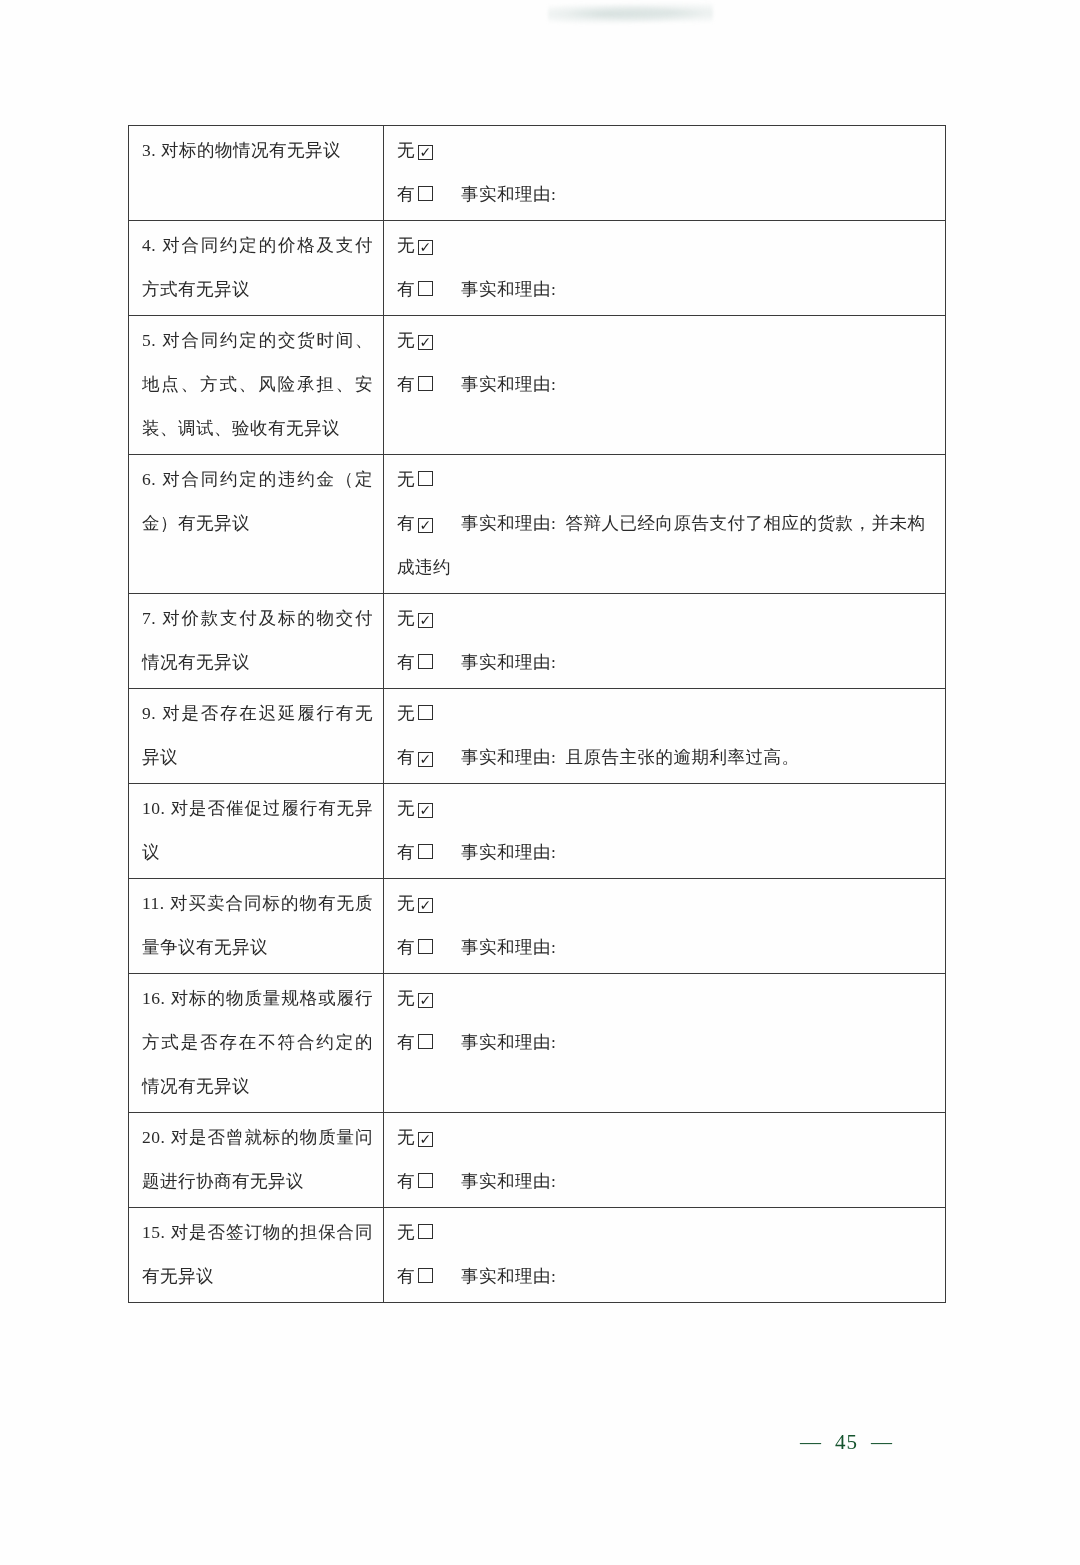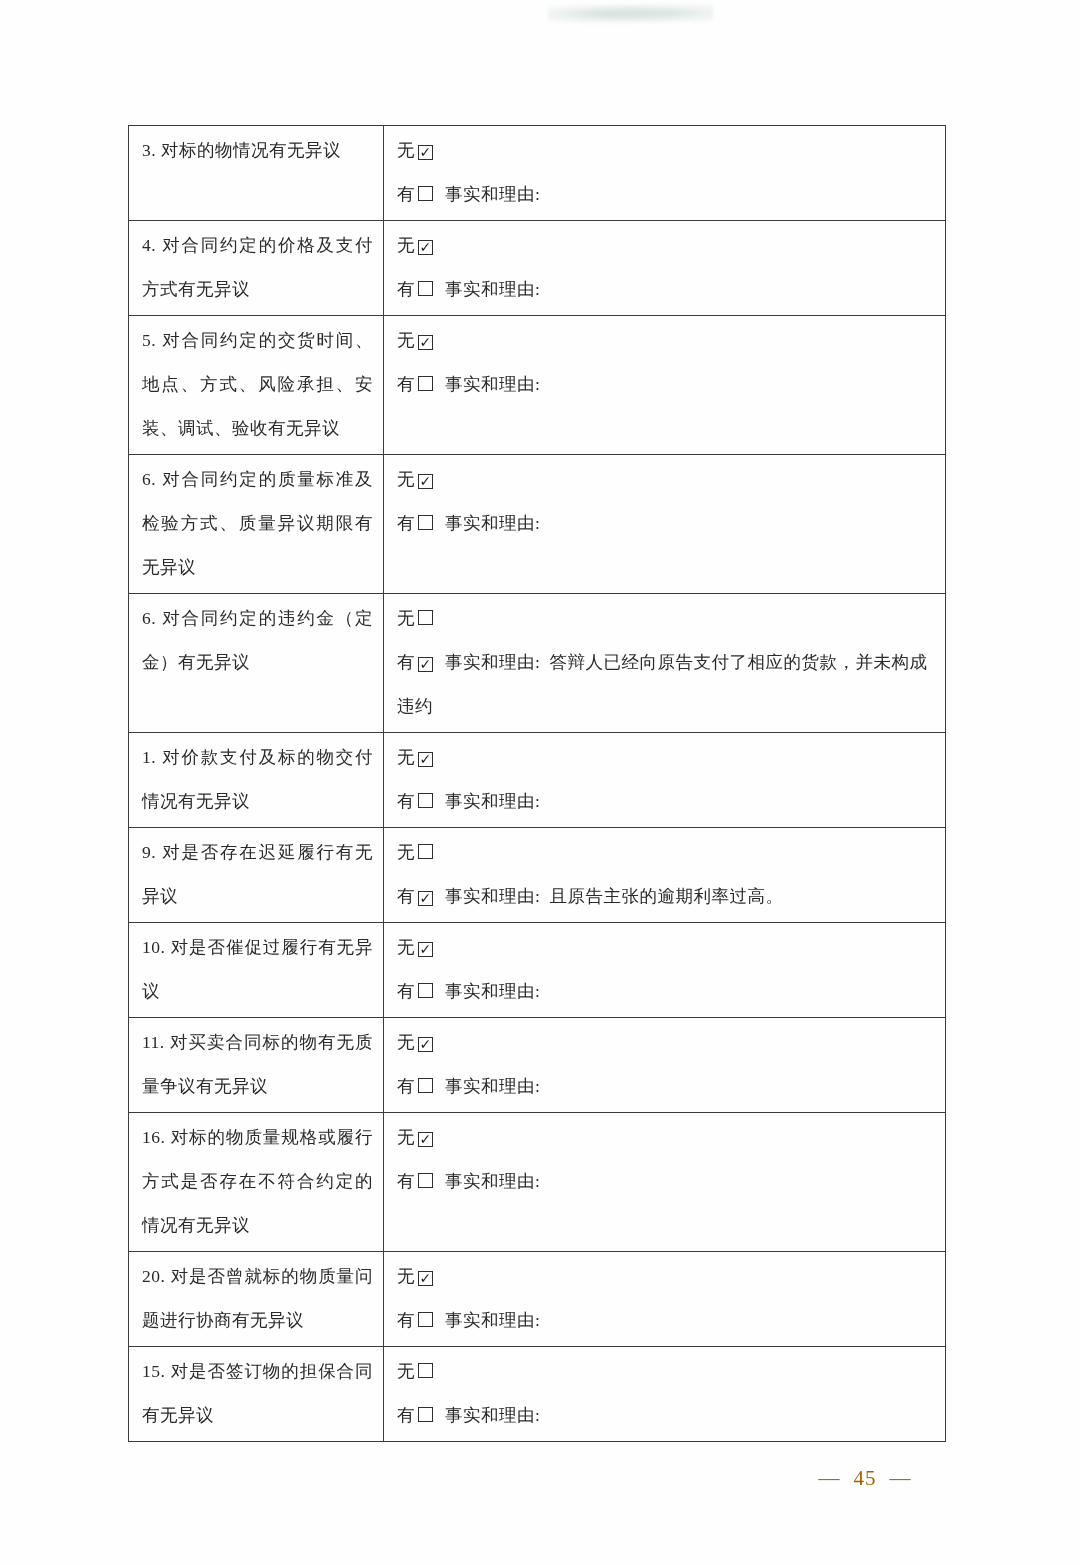--- a/index.html
+++ b/index.html
@@ -58,32 +58,31 @@
     border: 1.6px solid #2e2e2e;
     margin-left: 3px;
     vertical-align: -1px;
     line-height: 12px;
     font-size: 14px;
     font-weight: bold;
     text-align: center;
     color: #1f1f1f;
     font-family: "DejaVu Sans", sans-serif;
   }
-  .reason-label { margin-left: 12px; }
+  .reason-label { margin-left: 28px; }
   .reason-text { margin-left: 9px; }
   .page-footer {
     position: absolute;
     left: 800px;
     top: 1430px;
     width: 130px;
-    text-align: center;
+    text-align: left;
     font-size: 21px;
-    color: #a16207;
+    color: #14532d;
     letter-spacing: 1px;
-    margin-top: 36px;
   }
   .page-footer .pg-num { margin: 0 13px; }
 </style>
 </head>
 <body>
 
 <div class="page">
 
   <div class="scan-smudge"></div>
 
@@ -128,51 +127,38 @@
     <td class="a-cell">
       <p class="answer-line">
         <span>无</span><span class="checkbox checked">✓</span>
       </p>
       <p class="answer-line">
         <span>有</span><span class="checkbox"></span><span class="reason-label">事实和理由:</span><span class="reason-text"></span>
       </p>
     </td>
   </tr>
 
-  <tr>
-    <td class="q-cell">
-      <div class="q-text">6. 对合同约定的质量标准及检验方式、质量异议期限有无异议</div>
-    </td>
-    <td class="a-cell">
-      <p class="answer-line">
-        <span>无</span><span class="checkbox checked">✓</span>
-      </p>
-      <p class="answer-line">
-        <span>有</span><span class="checkbox"></span><span class="reason-label">事实和理由:</span><span class="reason-text"></span>
-      </p>
-    </td>
-  </tr>
 
   <tr>
     <td class="q-cell">
       <div class="q-text">6. 对合同约定的违约金（定金）有无异议</div>
     </td>
     <td class="a-cell">
       <p class="answer-line">
         <span>无</span><span class="checkbox"></span>
       </p>
       <p class="answer-line">
         <span>有</span><span class="checkbox checked">✓</span><span class="reason-label">事实和理由:</span><span class="reason-text">答辩人已经向原告支付了相应的货款，并未构成违约</span>
       </p>
     </td>
   </tr>
 
   <tr>
     <td class="q-cell">
-      <div class="q-text">1. 对价款支付及标的物交付情况有无异议</div>
+      <div class="q-text">7. 对价款支付及标的物交付情况有无异议</div>
     </td>
     <td class="a-cell">
       <p class="answer-line">
         <span>无</span><span class="checkbox checked">✓</span>
       </p>
       <p class="answer-line">
         <span>有</span><span class="checkbox"></span><span class="reason-label">事实和理由:</span><span class="reason-text"></span>
       </p>
     </td>
   </tr>

